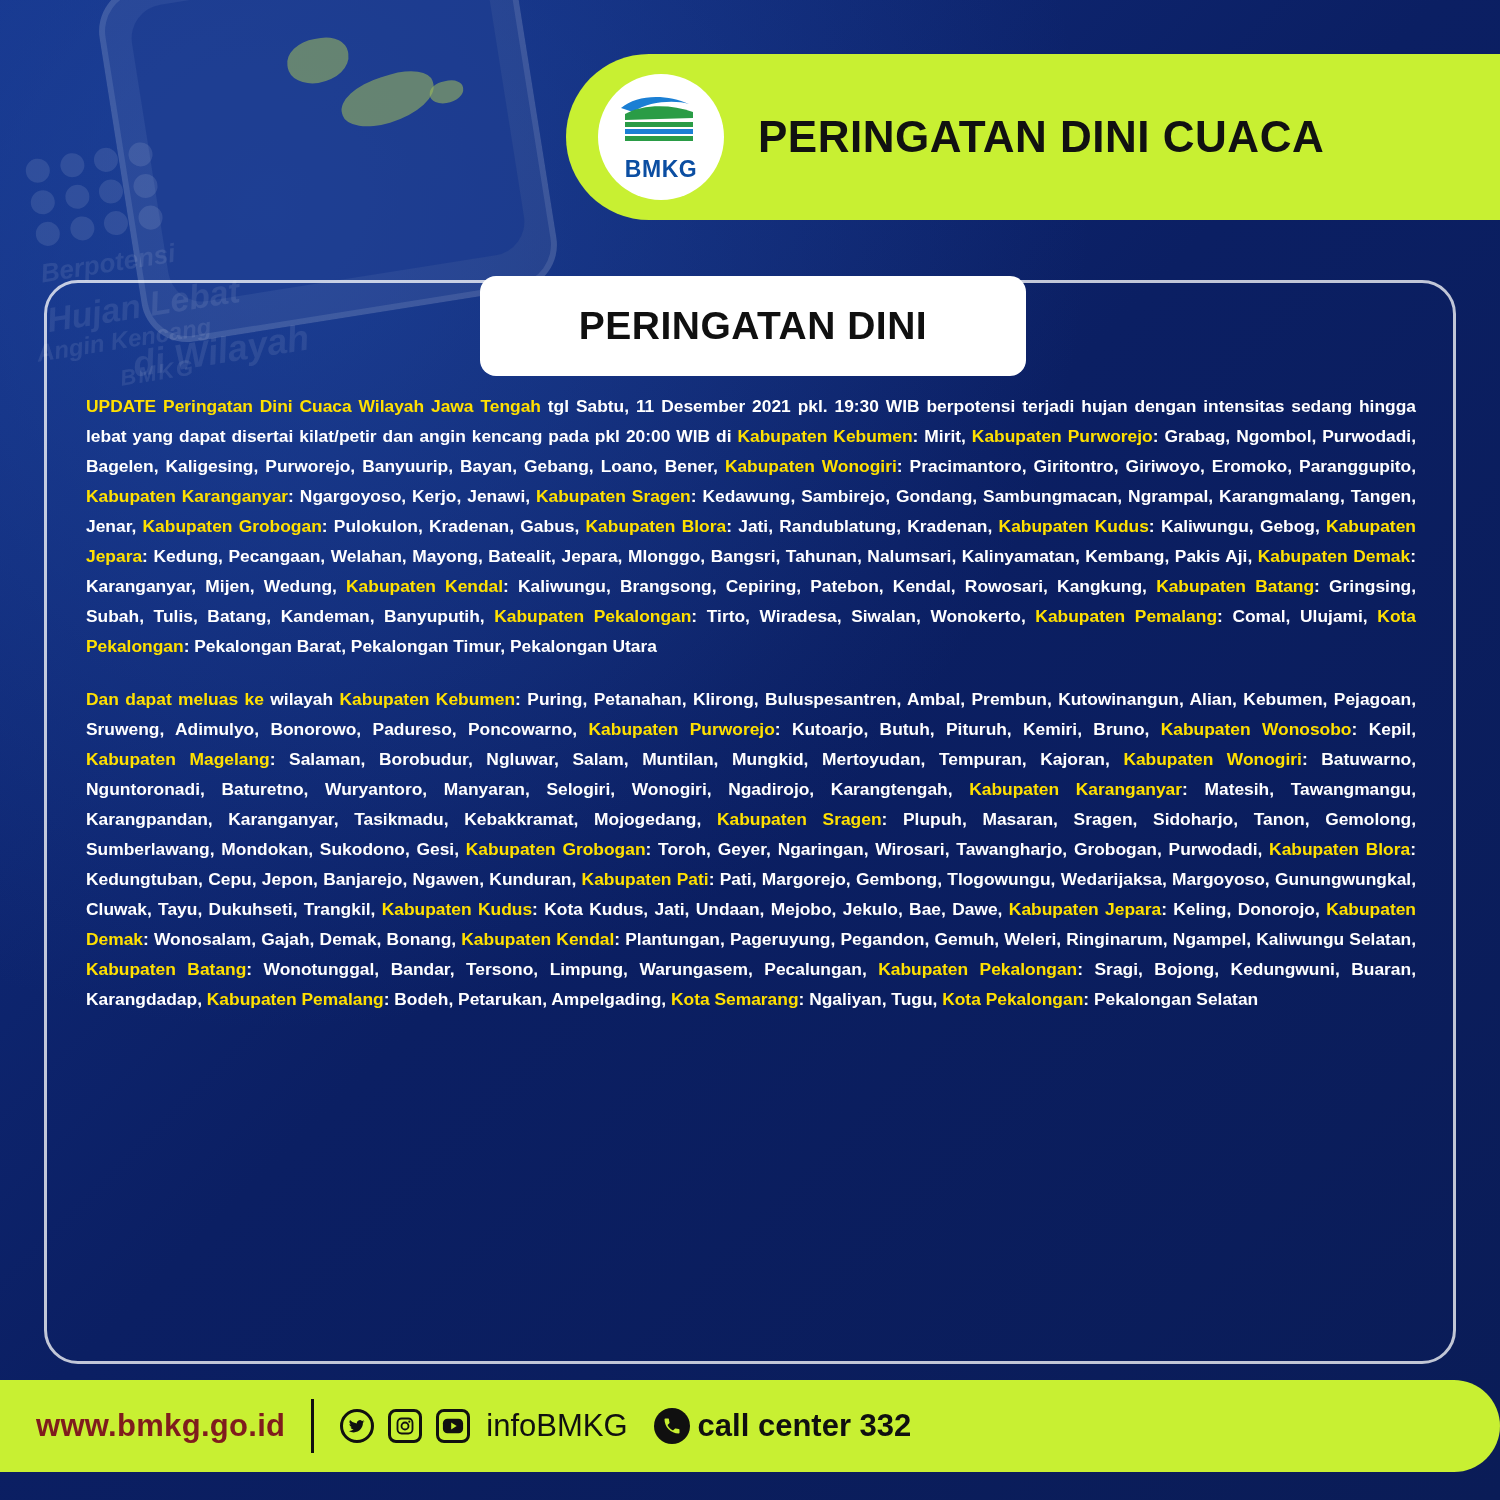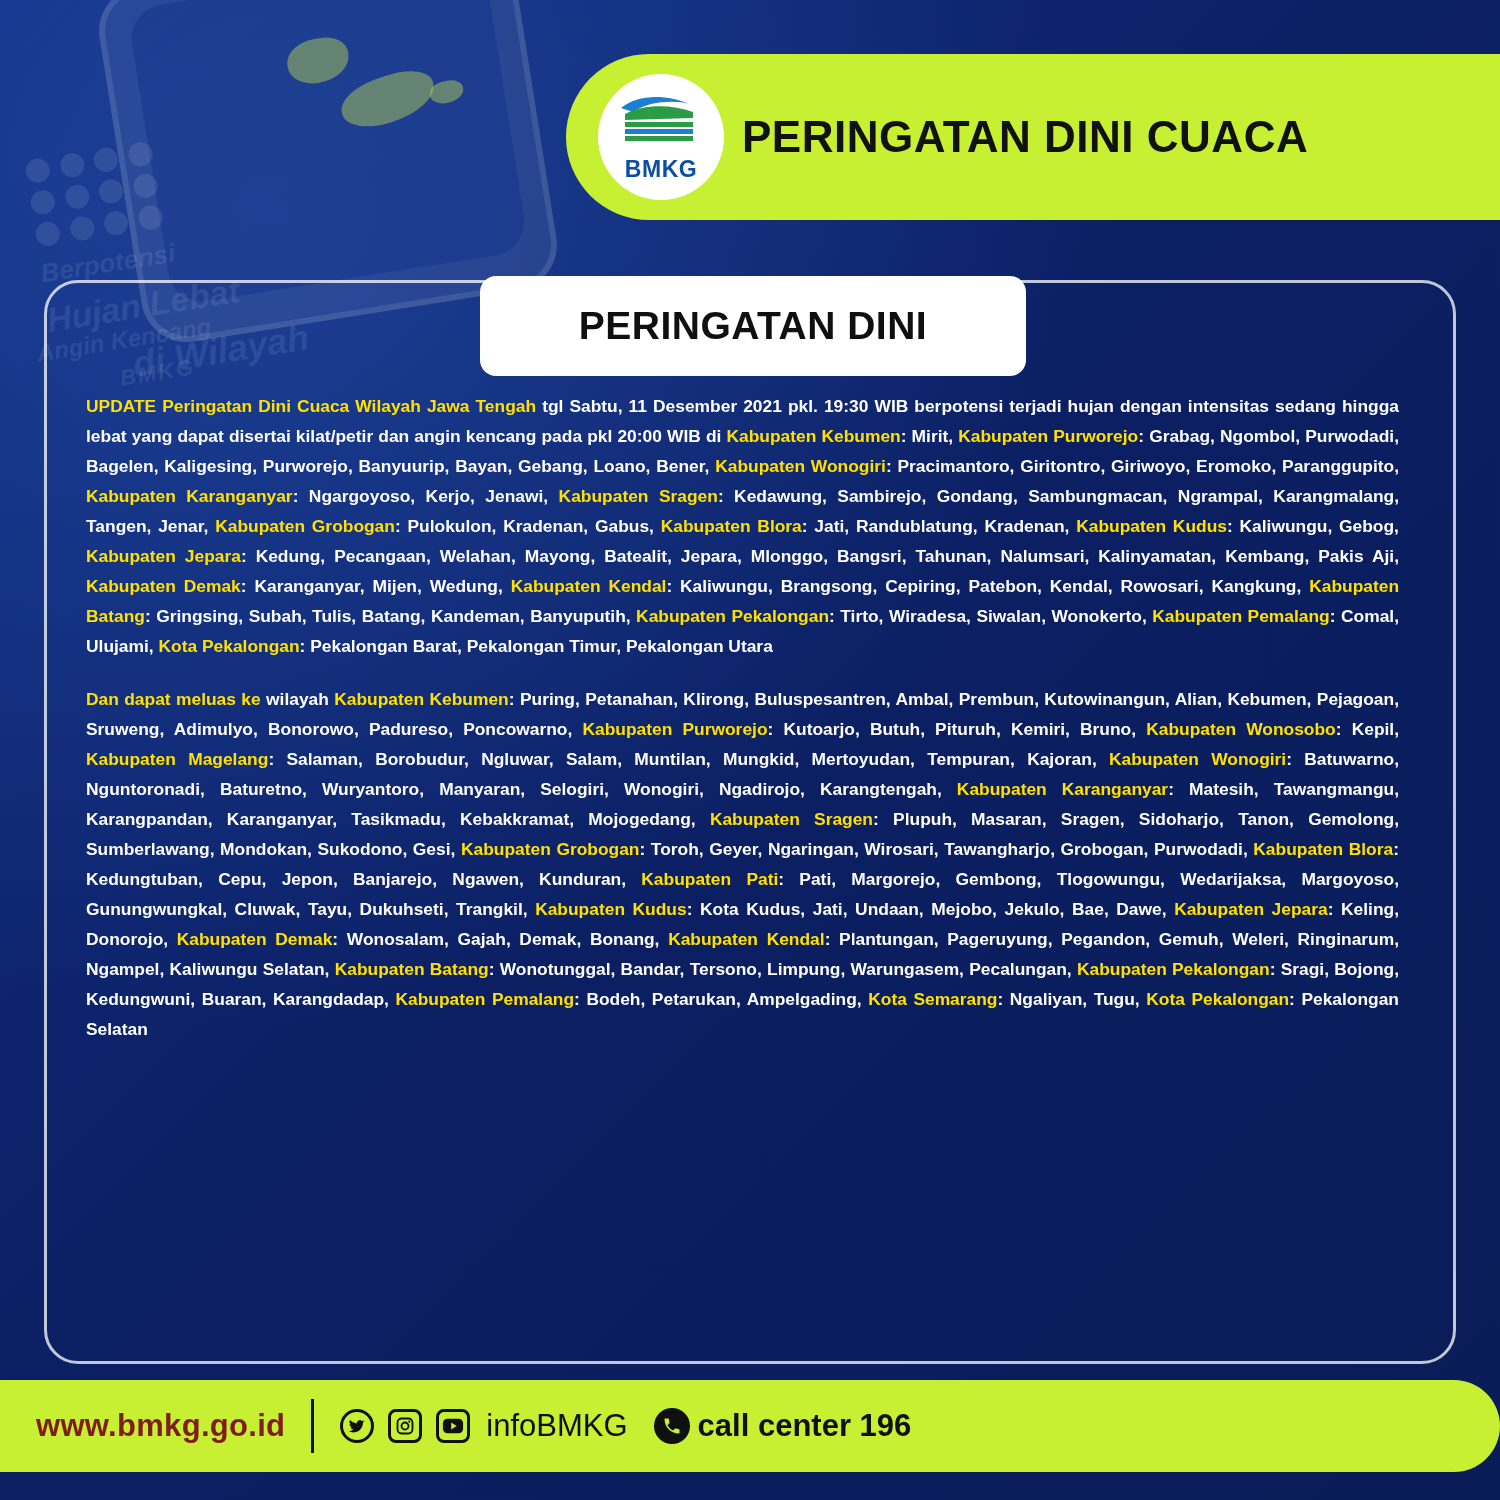--- a/index.html
+++ b/index.html
@@ -93,21 +93,21 @@
     align-items: center; justify-content: center;
     flex: none;
     overflow: hidden;
   }
   .logo-mark { width: 92px; height: 62px; position: relative; }
   .logo-text {
     font-size: 23px; font-weight: bold; color: #0b4ea2;
     letter-spacing: 0.5px; margin-top: 2px;
   }
   .header-title {
-    margin-left: 18px;
+    margin-left: 34px;
     color: #111111;
     font-weight: bold;
     font-size: 44px;
     line-height: 1.18;
     letter-spacing: 0.5px;
   }
 
   
   .panel {
     position: absolute;
@@ -131,21 +131,21 @@
   .body-text {
     position: absolute;
     left: 86px; top: 392px;
     width: 1330px;
     color: #ffffff;
     font-size: 17.4px;
     line-height: 1.72;
     text-align: justify;
     font-weight: bold;
   }
-  .body-text p { margin: 0 17px 24px 0; }
+  .body-text p { margin: 0 0 24px 0; }
   .body-text p:last-child { margin-bottom: 0; }
   .hl { color: #ffe000; }
   .normal { font-weight: bold; }
 
   
   .footer {
     position: absolute;
     left: 0; bottom: 28px;
     width: 1500px; height: 92px;
     background: #c8f032;
@@ -267,17 +267,17 @@
         </svg>
       </div>
     </div>
     <div class="footer-handle">infoBMKG</div>
     <div class="call-wrap">
       <div class="call-ic">
         <svg width="20" height="20" viewBox="0 0 24 24" aria-hidden="true">
           <path fill="#c8f032" d="M6.6 10.8c1.4 2.8 3.8 5.1 6.6 6.6l2.2-2.2c.3-.3.7-.4 1-.2 1.2.4 2.4.6 3.6.6.6 0 1 .4 1 1V20c0 .6-.4 1-1 1C10.6 21 3 13.4 3 4c0-.6.4-1 1-1h3.4c.6 0 1 .4 1 1 0 1.3.2 2.5.6 3.6.1.3 0 .7-.2 1z"></path>
         </svg>
       </div>
-      <div class="footer-call">call center 196</div>
+      <div class="footer-call">call center 332</div>
     </div>
   </div>
 
 </div>
 
 </body></html>

